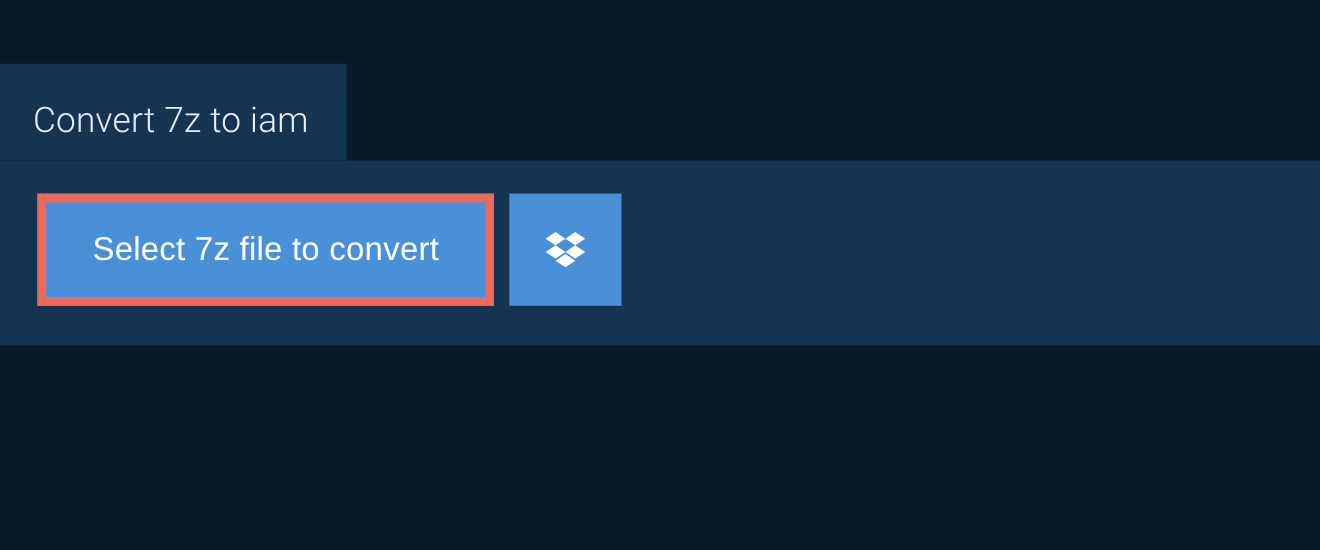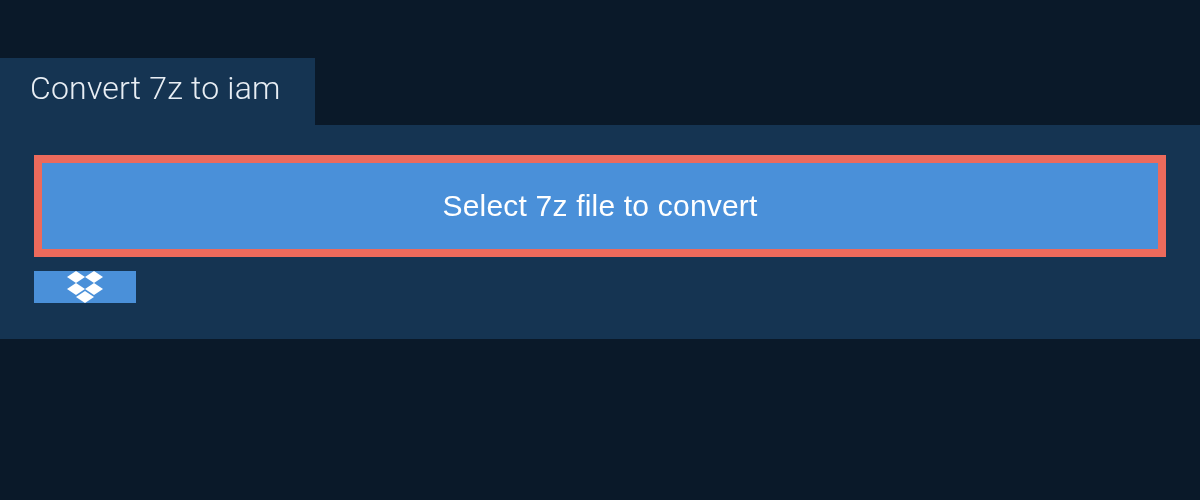--- a/index.html
+++ b/index.html
@@ -17,30 +17,29 @@
     .tab-container {
       margin-top: 58px;
       margin-left: 0;
     }
     .tab {
       display: inline-block;
       background: #153452;
       color: #e8eef4;
       font-size: 32px;
       font-weight: 300;
-      padding: 11px 34px 18px 30px;
+      padding: 32px 34px 18px 30px;
       letter-spacing: 0.2px;
     }
     .panel {
       background: #153452;
       padding: 30px 34px 36px 34px;
       display: flex;
       gap: 14px;
       align-items: stretch;
-      flex-direction: column;
     }
     .select-button {
       background: #4a90d9;
       color: #ffffff;
       border: 8px solid #ec6a5c;
       font-size: 30px;
       font-weight: 300;
       padding: 26px 42px;
       cursor: pointer;
       letter-spacing: 0.2px;

